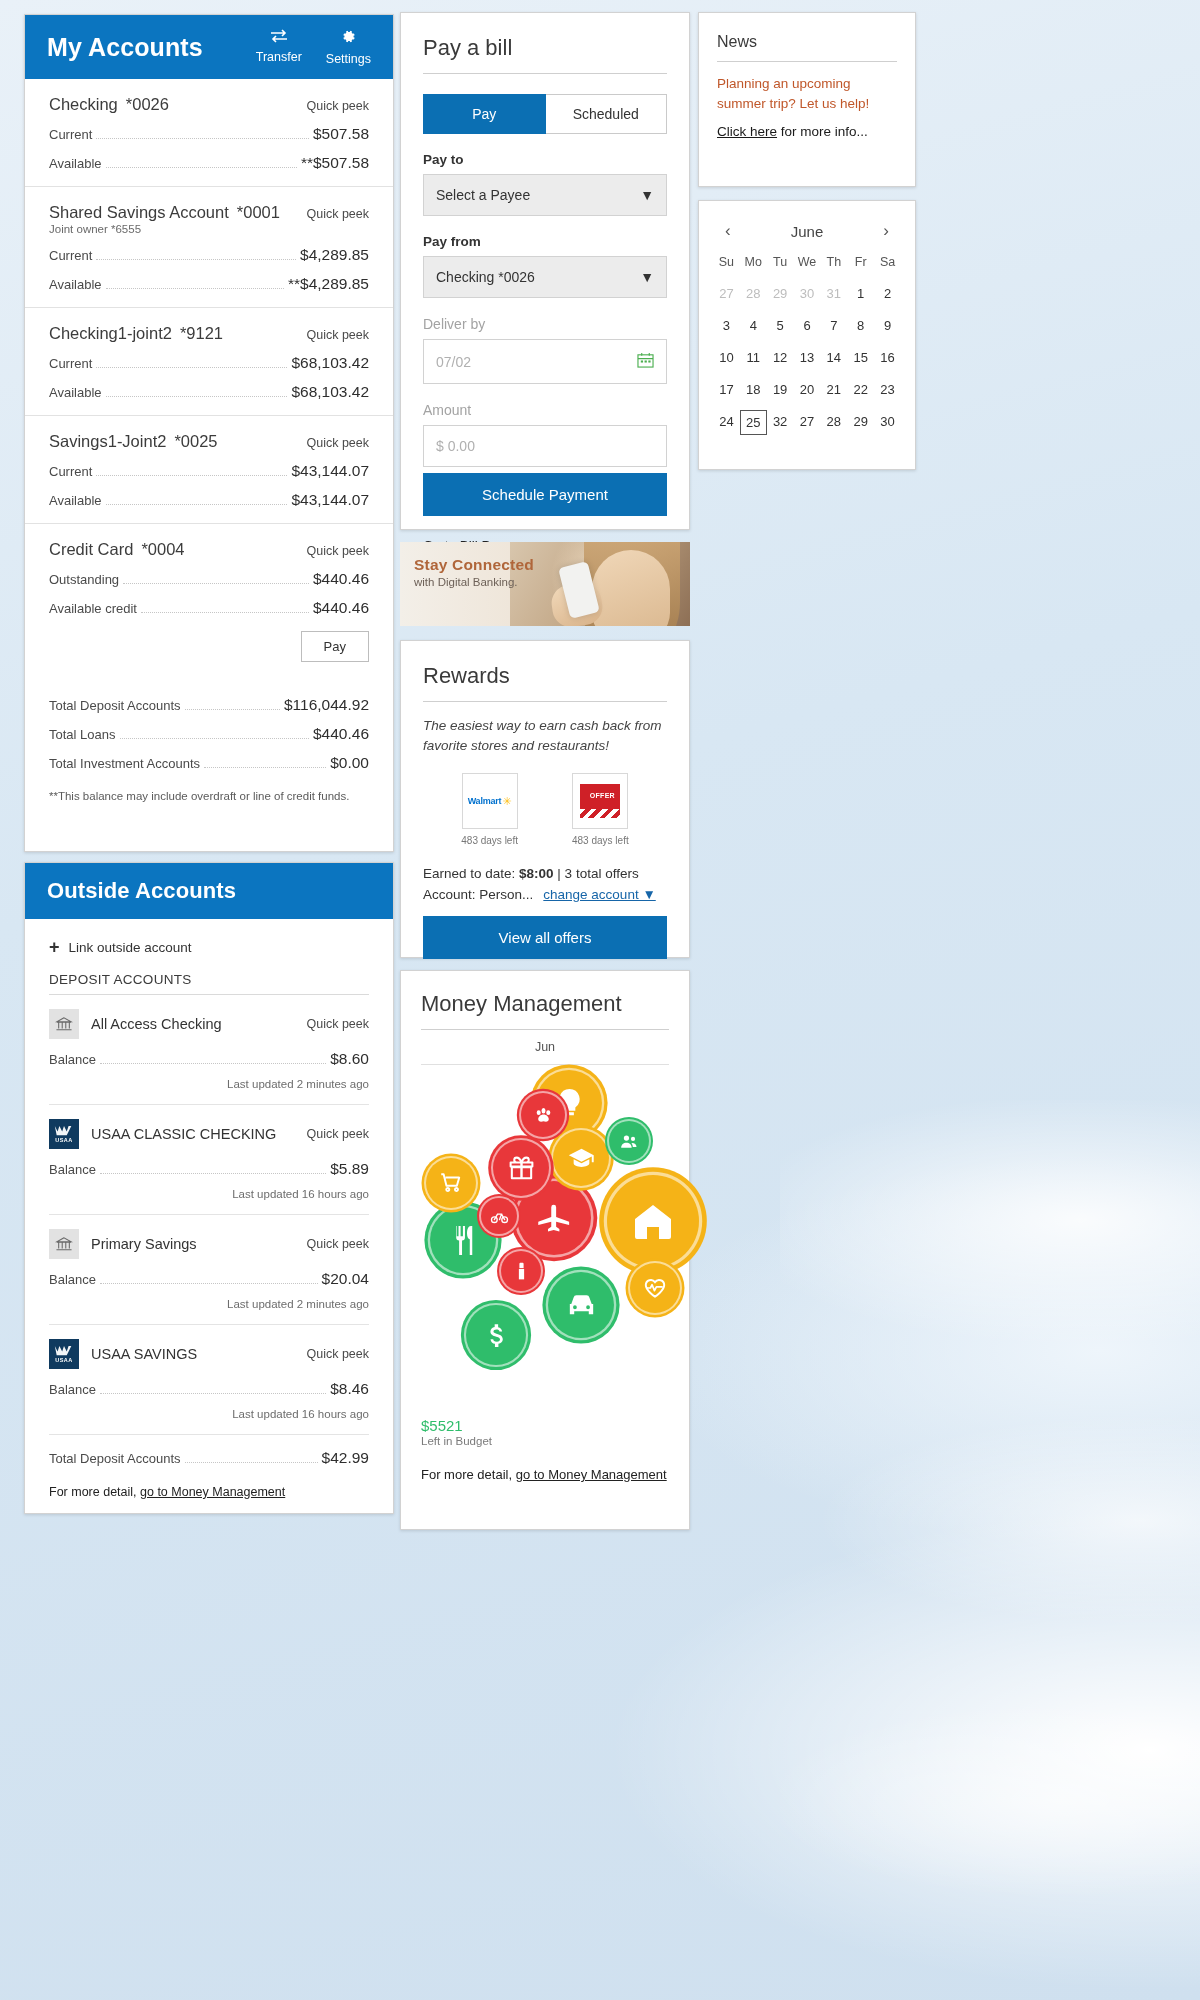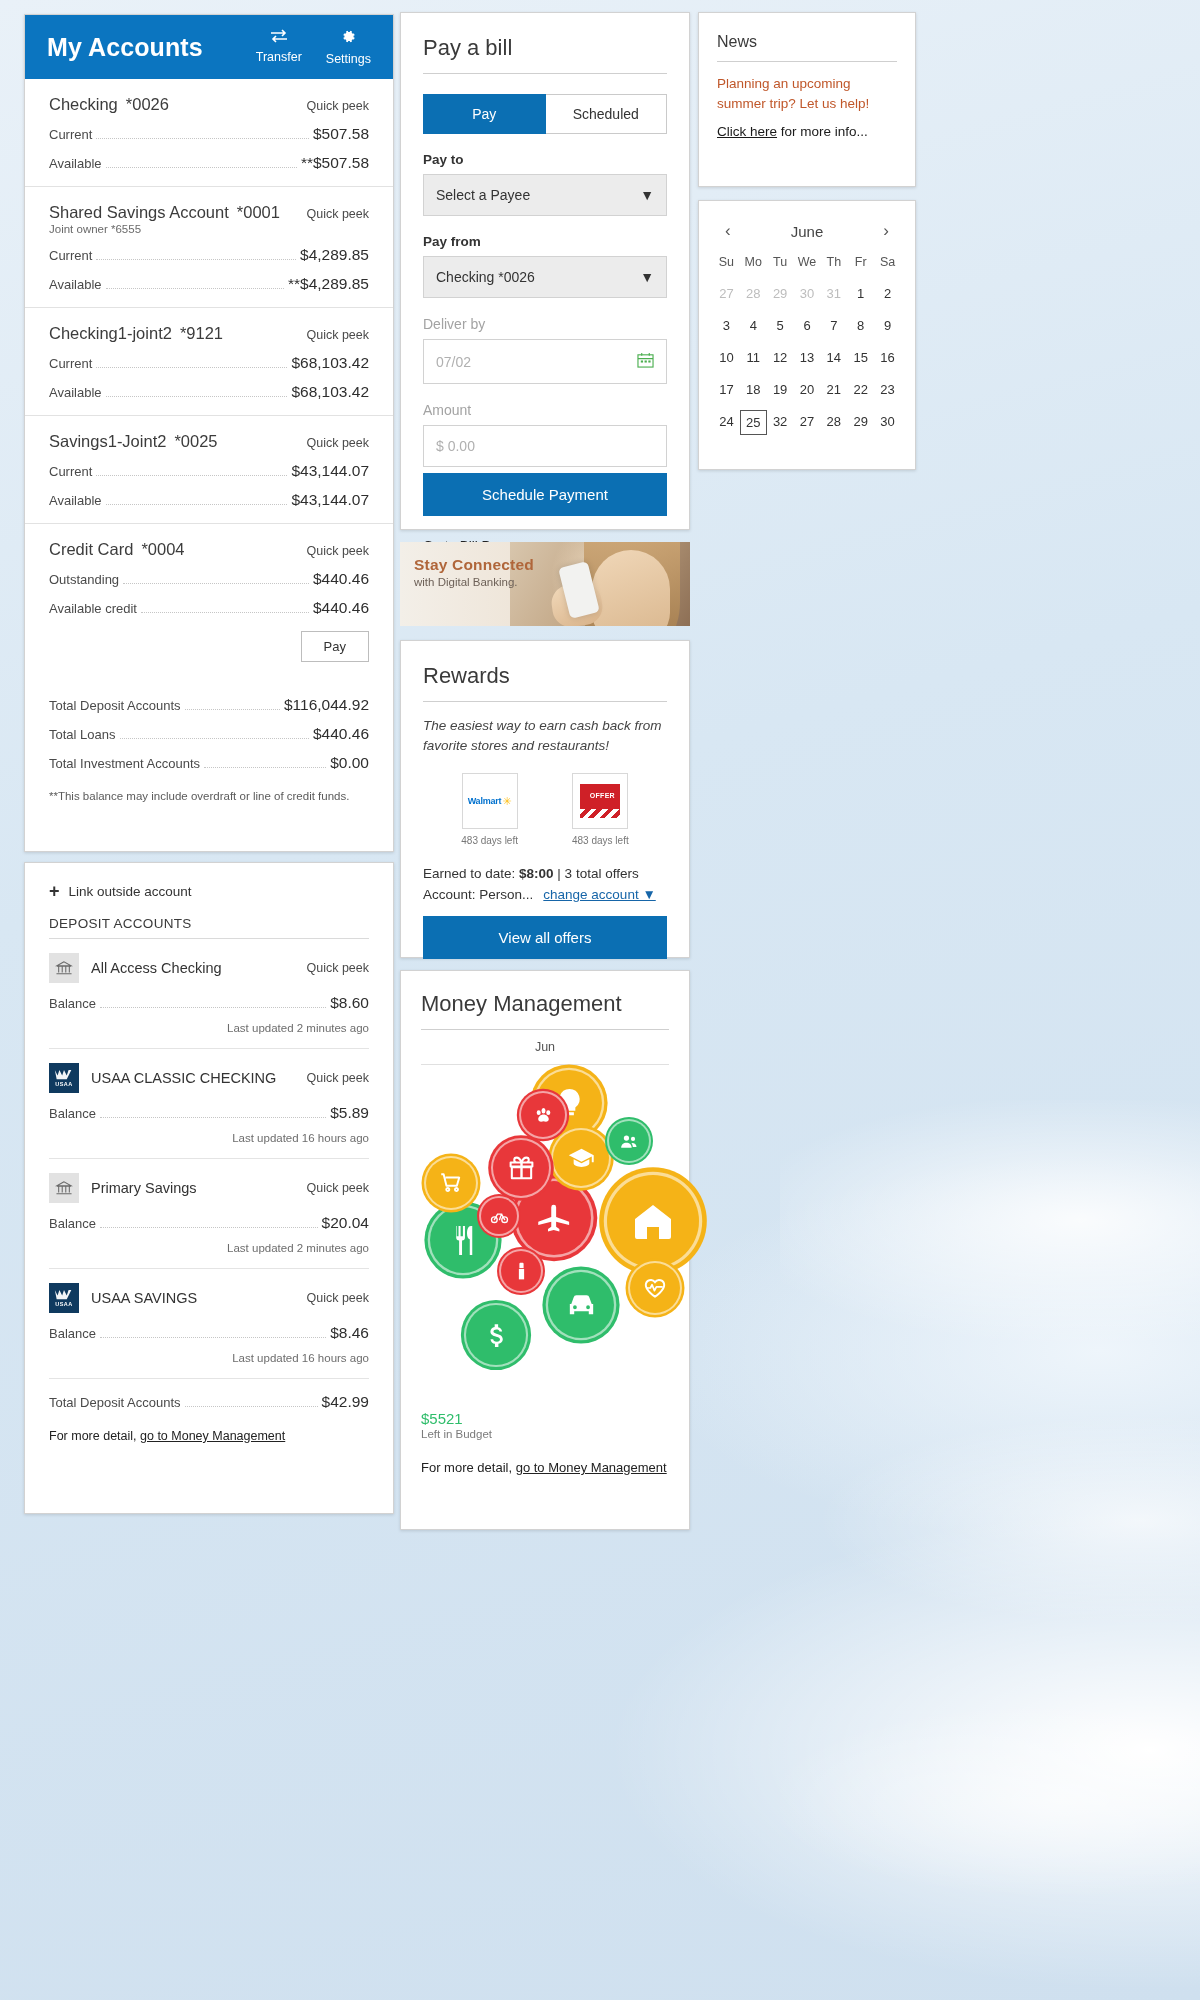--- a/index.html
+++ b/index.html
@@ -156,21 +156,21 @@
   .earned { font-size: 13.5px; color: #333; margin-top: 20px; }
   .earned b { font-weight: bold; }
   .acct-line { font-size: 13.5px; color: #333; margin-top: 6px; display: flex; align-items: baseline; gap: 10px; }
   .acct-line .chg { color: #1665a8; text-decoration: underline; cursor: pointer; }
 
   
   .mm-month { text-align: center; font-size: 12.5px; color: #555; padding: 10px 0 10px 0; border-bottom: 1px solid #e0e0e0; }
   .bubbles { position: relative; height: 320px; margin-top: 8px; }
   .bub { position: absolute; border-radius: 50%; display: flex; align-items: center; justify-content: center; color: #fff; }
   .bub svg { display: block; }
-  .budget { margin-top: 17px; }
+  .budget { margin-top: 24px; }
   .budget .v { color: #2fbd6b; font-size: 15px; }
   .budget .c { color: #7b7b7b; font-size: 11.5px; margin-top: 1px; }
   .mm-foot { font-size: 13px; color: #222; margin-top: 20px; }
   .mm-foot u { cursor: pointer; }
 
   .sec-sub { font-size: 13.5px; color: #3a3a3a; letter-spacing: .3px; padding-bottom: 7px; border-bottom: 1px solid #dadada; }
   .oa-item { padding: 14px 0 6px 0; border-bottom: 1px solid #e4e4e4; }
   .oa-top { display: flex; align-items: center; justify-content: space-between; }
   .oa-left { display: flex; align-items: center; gap: 12px; }
   .oa-ico { width: 30px; height: 30px; background: #e2e2e2; display: flex; align-items: center; justify-content: center; }
@@ -326,20 +326,23 @@
       <div class="row">
           <span class="lbl">Total Investment Accounts</span>
           <span class="dots"></span>
           <span class="amt">$0.00</span>
         </div>
       <div class="disclaimer">**This balance may include overdraft or line of credit funds.</div>
     </div>
   </div>
 
   <div class="card" style="left:24px; top:862px; width:370px; height:652px;">
+    <div class="blue-head" style="height:56px;">
+      <h1 style="font-size:22px;">Outside Accounts</h1>
+    </div>
     <div style="padding:18px 24px 0 24px;">
       <div class="link-plus">
         <span class="p">+</span>
         <span>Link outside account</span>
       </div>
       <div class="sec-sub" style="margin-top:14px;">DEPOSIT ACCOUNTS</div>
 
       <div class="oa-item">
         <div class="oa-top">
           <div class="oa-left">

